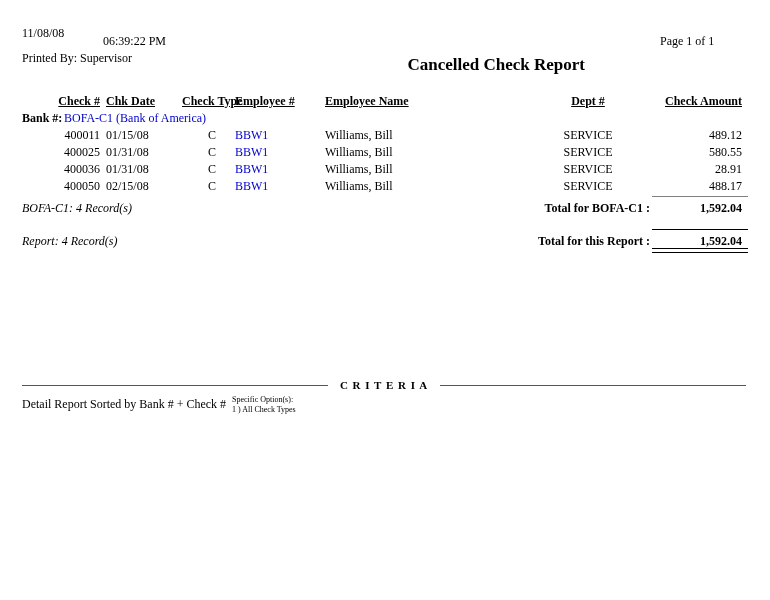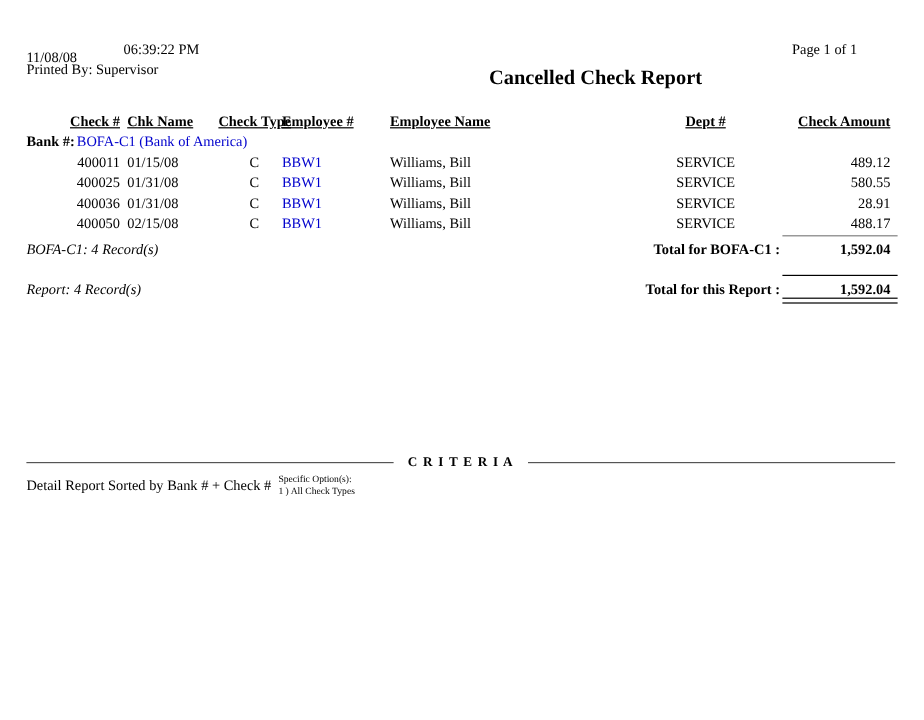--- a/index.html
+++ b/index.html
@@ -37,30 +37,30 @@
   .criteria-label { font-weight:bold; font-size:11px; letter-spacing:1px; padding:0 12px; white-space:nowrap; }
   .title-company { font-weight:bold; font-size:13px; text-align:center; }
   .title-report { font-weight:bold; font-size:17px; text-align:right; }
   .meta { font-size:12px; }
 </style>
 </head>
 <body>
 
 <div class="page">
 
-  <div class="abs meta" style="left:22px; top:41px;">11/08/08</div>
+  <div class="abs meta" style="left:22px; top:26px;">11/08/08</div>
   <div class="abs meta" style="left:103px; top:34px;">06:39:22 PM</div>
   <div class="abs meta" style="left:22px; top:51px;">Printed By: Supervisor</div>
   <div class="abs meta" style="left:660px; top:34px; width:90px;">Page 1 of 1</div>
 
   <div class="abs title-report" style="left:185px; top:55px; width:400px;">Cancelled Check Report</div>
 
   <div class="row hdr" style="top:94px;">
     <div class="cell c1"><span>Check #</span></div>
-    <div class="cell c2"><span>Chk Name</span></div>
+    <div class="cell c2"><span>Chk Date</span></div>
     <div class="cell c3"><span>Check Type</span></div>
     <div class="cell c4"><span>Employee #</span></div>
     <div class="cell c5"><span>Employee Name</span></div>
     <div class="cell c6"><span>Dept #</span></div>
     <div class="cell c7"><span>Check Amount</span></div>
   </div>
 
   <div class="row" style="top:111px;">
     <div class="cell bold" style="left:22px;">Bank #:</div>
     <div class="cell link" style="left:64px;">BOFA-C1 (Bank of America)</div>

